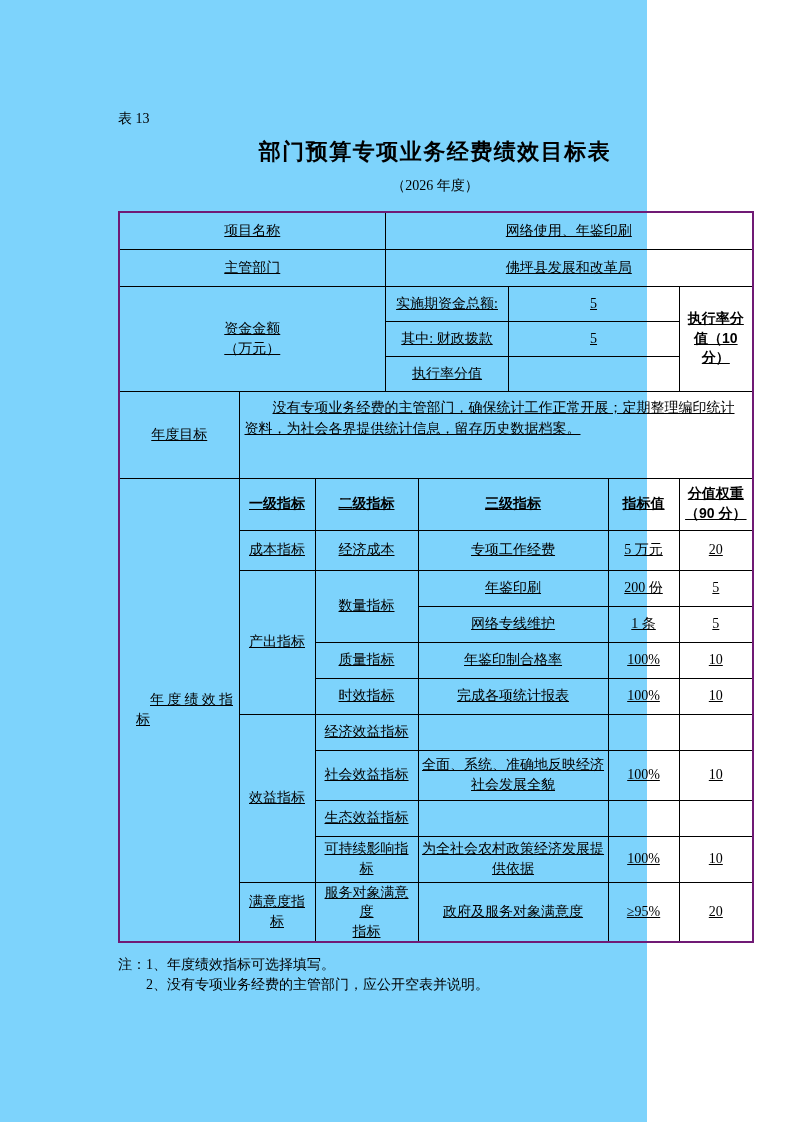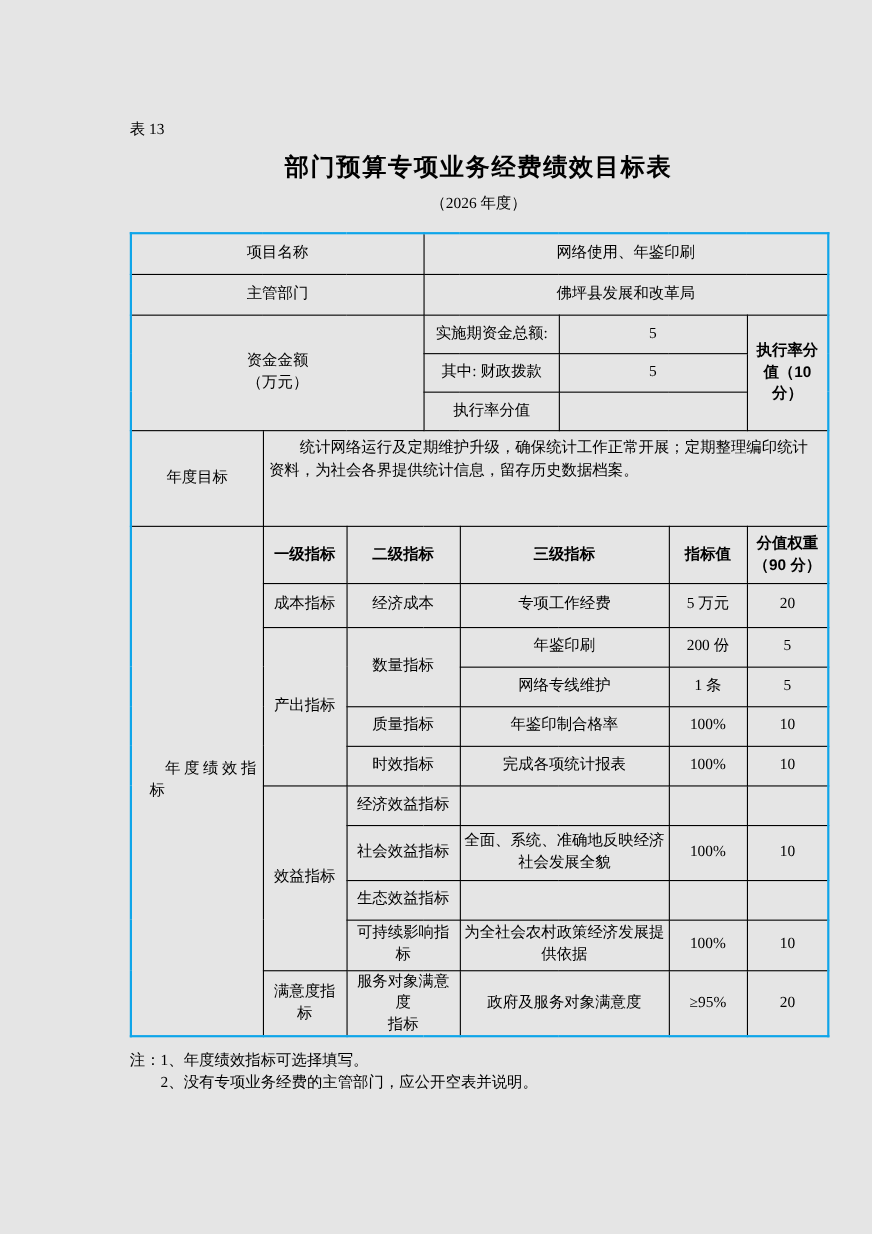--- a/index.html
+++ b/index.html
@@ -4,37 +4,38 @@
 <style>
   * { margin: 0; padding: 0; box-sizing: border-box; }
   html, body { background: #ffffff; }
   body {
     width: 793px; height: 1122px;
     font-family: "Liberation Serif", serif;
     color: #000000;
     position: relative;
     overflow: hidden;
   }
-  .page { width: 793px; height: 1122px; background: #e5e5e5; position: relative; padding-left: 37px; }
+  .page { width: 647px; height: 1122px; background: #7dd3fc; position: relative; padding-left: 37px; }
   .content { position: absolute; left: 118px; top: 110px; width: 634px; }
 
   .table-no { font-size: 14px; line-height: 18px; }
   .title {
     font-family: "Liberation Sans", sans-serif;
     font-size: 22px; font-weight: bold;
     text-align: center; letter-spacing: 1.5px;
     margin-top: 10px; line-height: 28px;
   }
   .subtitle { font-size: 14px; text-align: center; margin-top: 10px; margin-bottom: 16px; line-height: 19px; }
 
   table.main {
     border-collapse: collapse;
     width: 634px;
     table-layout: fixed;
-    border: 2px solid #0ea5e9;
+    border: 2px solid #701a75;
+    text-decoration: underline;
   }
   table.main td {
     border: 1px solid #000;
     font-size: 14px;
     line-height: 1.4;
     text-align: center;
     vertical-align: middle;
     padding: 2px 3px;
     overflow: hidden;
   }
@@ -109,21 +110,21 @@
         <td colspan="2" class="right">其中: 财政拨款</td>
         <td colspan="2">5</td>
       </tr>
       <tr style="height:35px">
         <td colspan="2" class="right">执行率分值</td>
         <td colspan="2"></td>
       </tr>
 
       <tr style="height:87px">
         <td>年度目标</td>
-        <td colspan="7" class="goal-text">统计网络运行及定期维护升级，确保统计工作正常开展；定期整理编印统计资料，为社会各界提供统计信息，留存历史数据档案。</td>
+        <td colspan="7" class="goal-text">没有专项业务经费的主管部门，确保统计工作正常开展；定期整理编印统计资料，为社会各界提供统计信息，留存历史数据档案。</td>
       </tr>
 
       <tr style="height:52px">
         <td rowspan="11" class="vlabel">
           <div class="justify">年度绩效指标</div>
         </td>
         <td class="bold">一级指标</td>
         <td colspan="2" class="bold">二级指标</td>
         <td colspan="2" class="bold">三级指标</td>
         <td class="bold">指标值</td>

